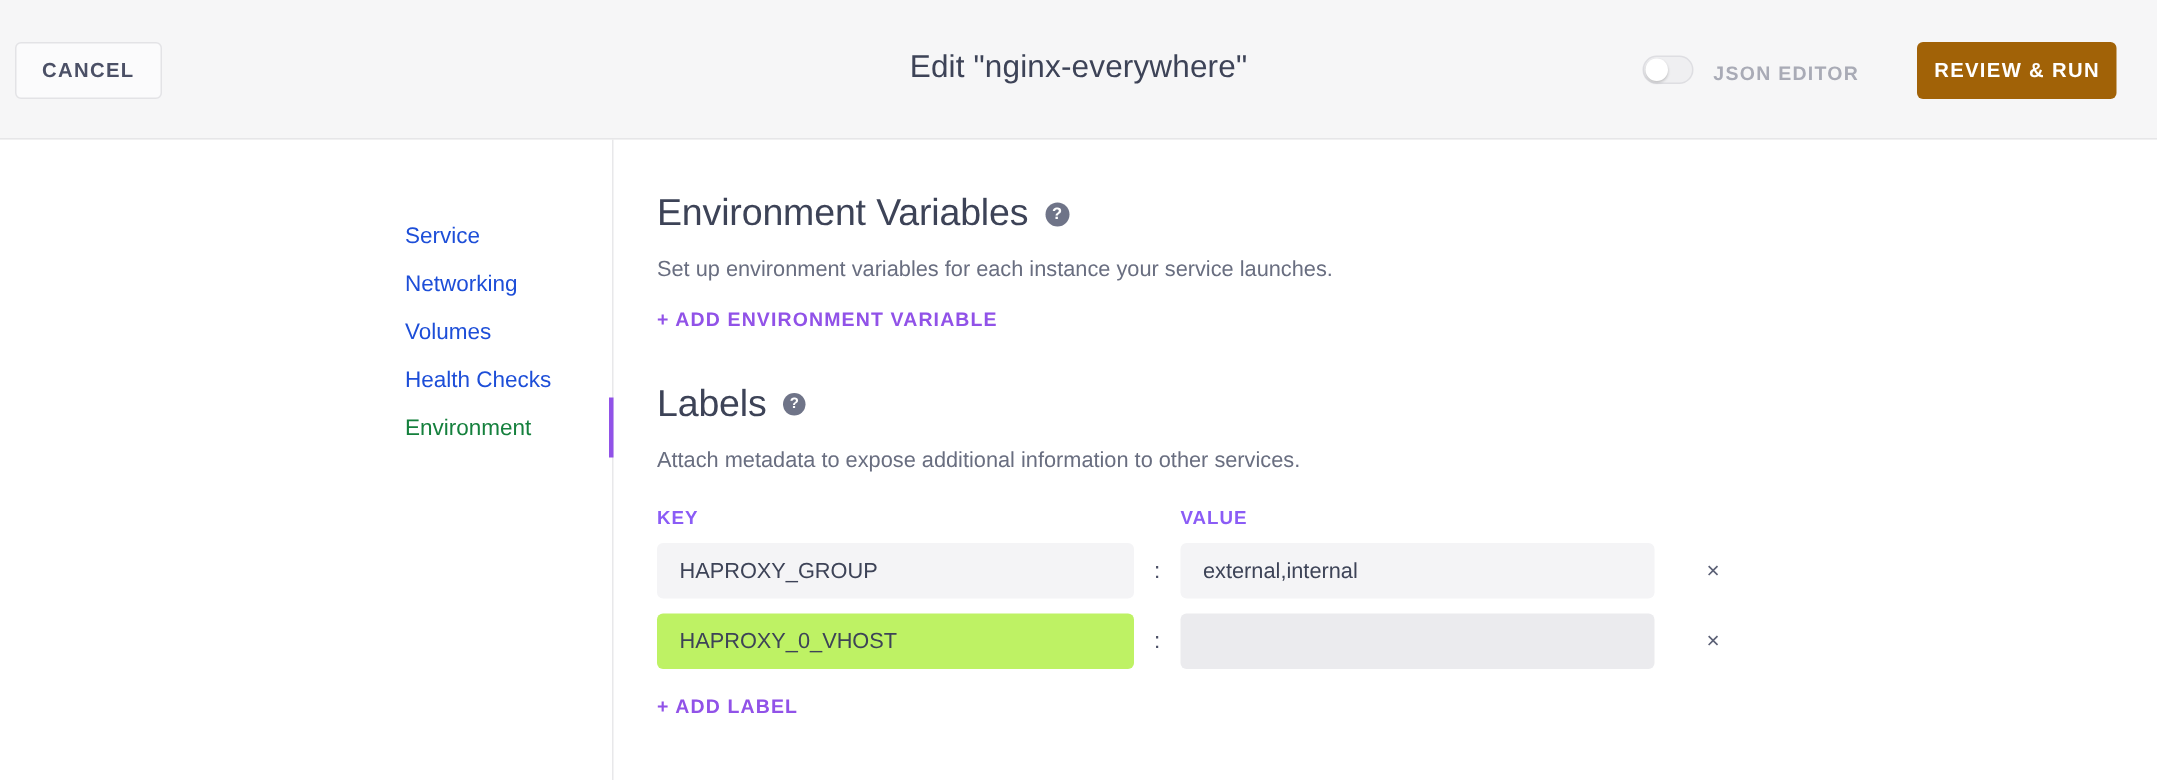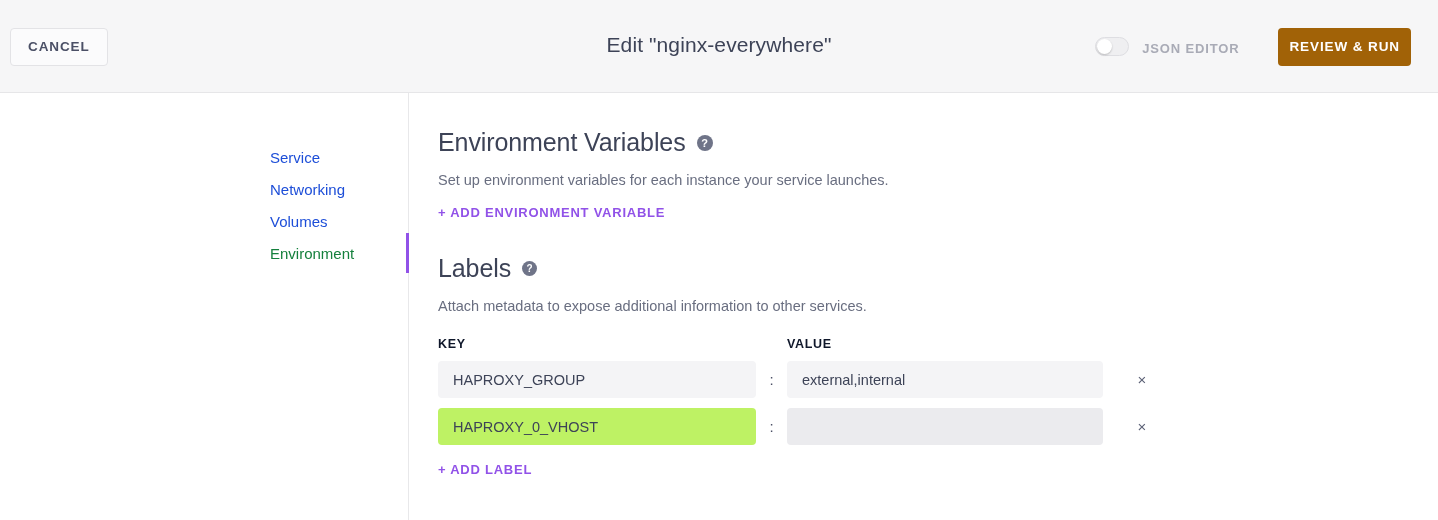--- a/index.html
+++ b/index.html
@@ -196,21 +196,21 @@
   }
 
   .labels-section { margin-top: 33px; }
 
   .col-headers {
     display: flex;
     margin-top: 23px;
     font-size: 12.5px;
     font-weight: 700;
     letter-spacing: 0.65px;
-    color: #0f172a;
+    color: #8b5cf6;
   }
   .col-key { width: 349px; flex: none; }
   .col-value { flex: none; }
 
   .row {
     display: flex;
     align-items: center;
     margin-top: 10px;
   }
 
@@ -275,20 +275,23 @@
   <div class="sidebar">
     <div class="nav-item">
       <span>Service</span>
     </div>
     <div class="nav-item">
       <span>Networking</span>
     </div>
     <div class="nav-item">
       <span>Volumes</span>
     </div>
+    <div class="nav-item">
+      <span>Health Checks</span>
+    </div>
     <div class="nav-item active">
       <span>Environment</span>
       <span class="active-bar"></span>
     </div>
   </div>
 
   <div class="main">
 
     <div>
       <div class="section-title">

